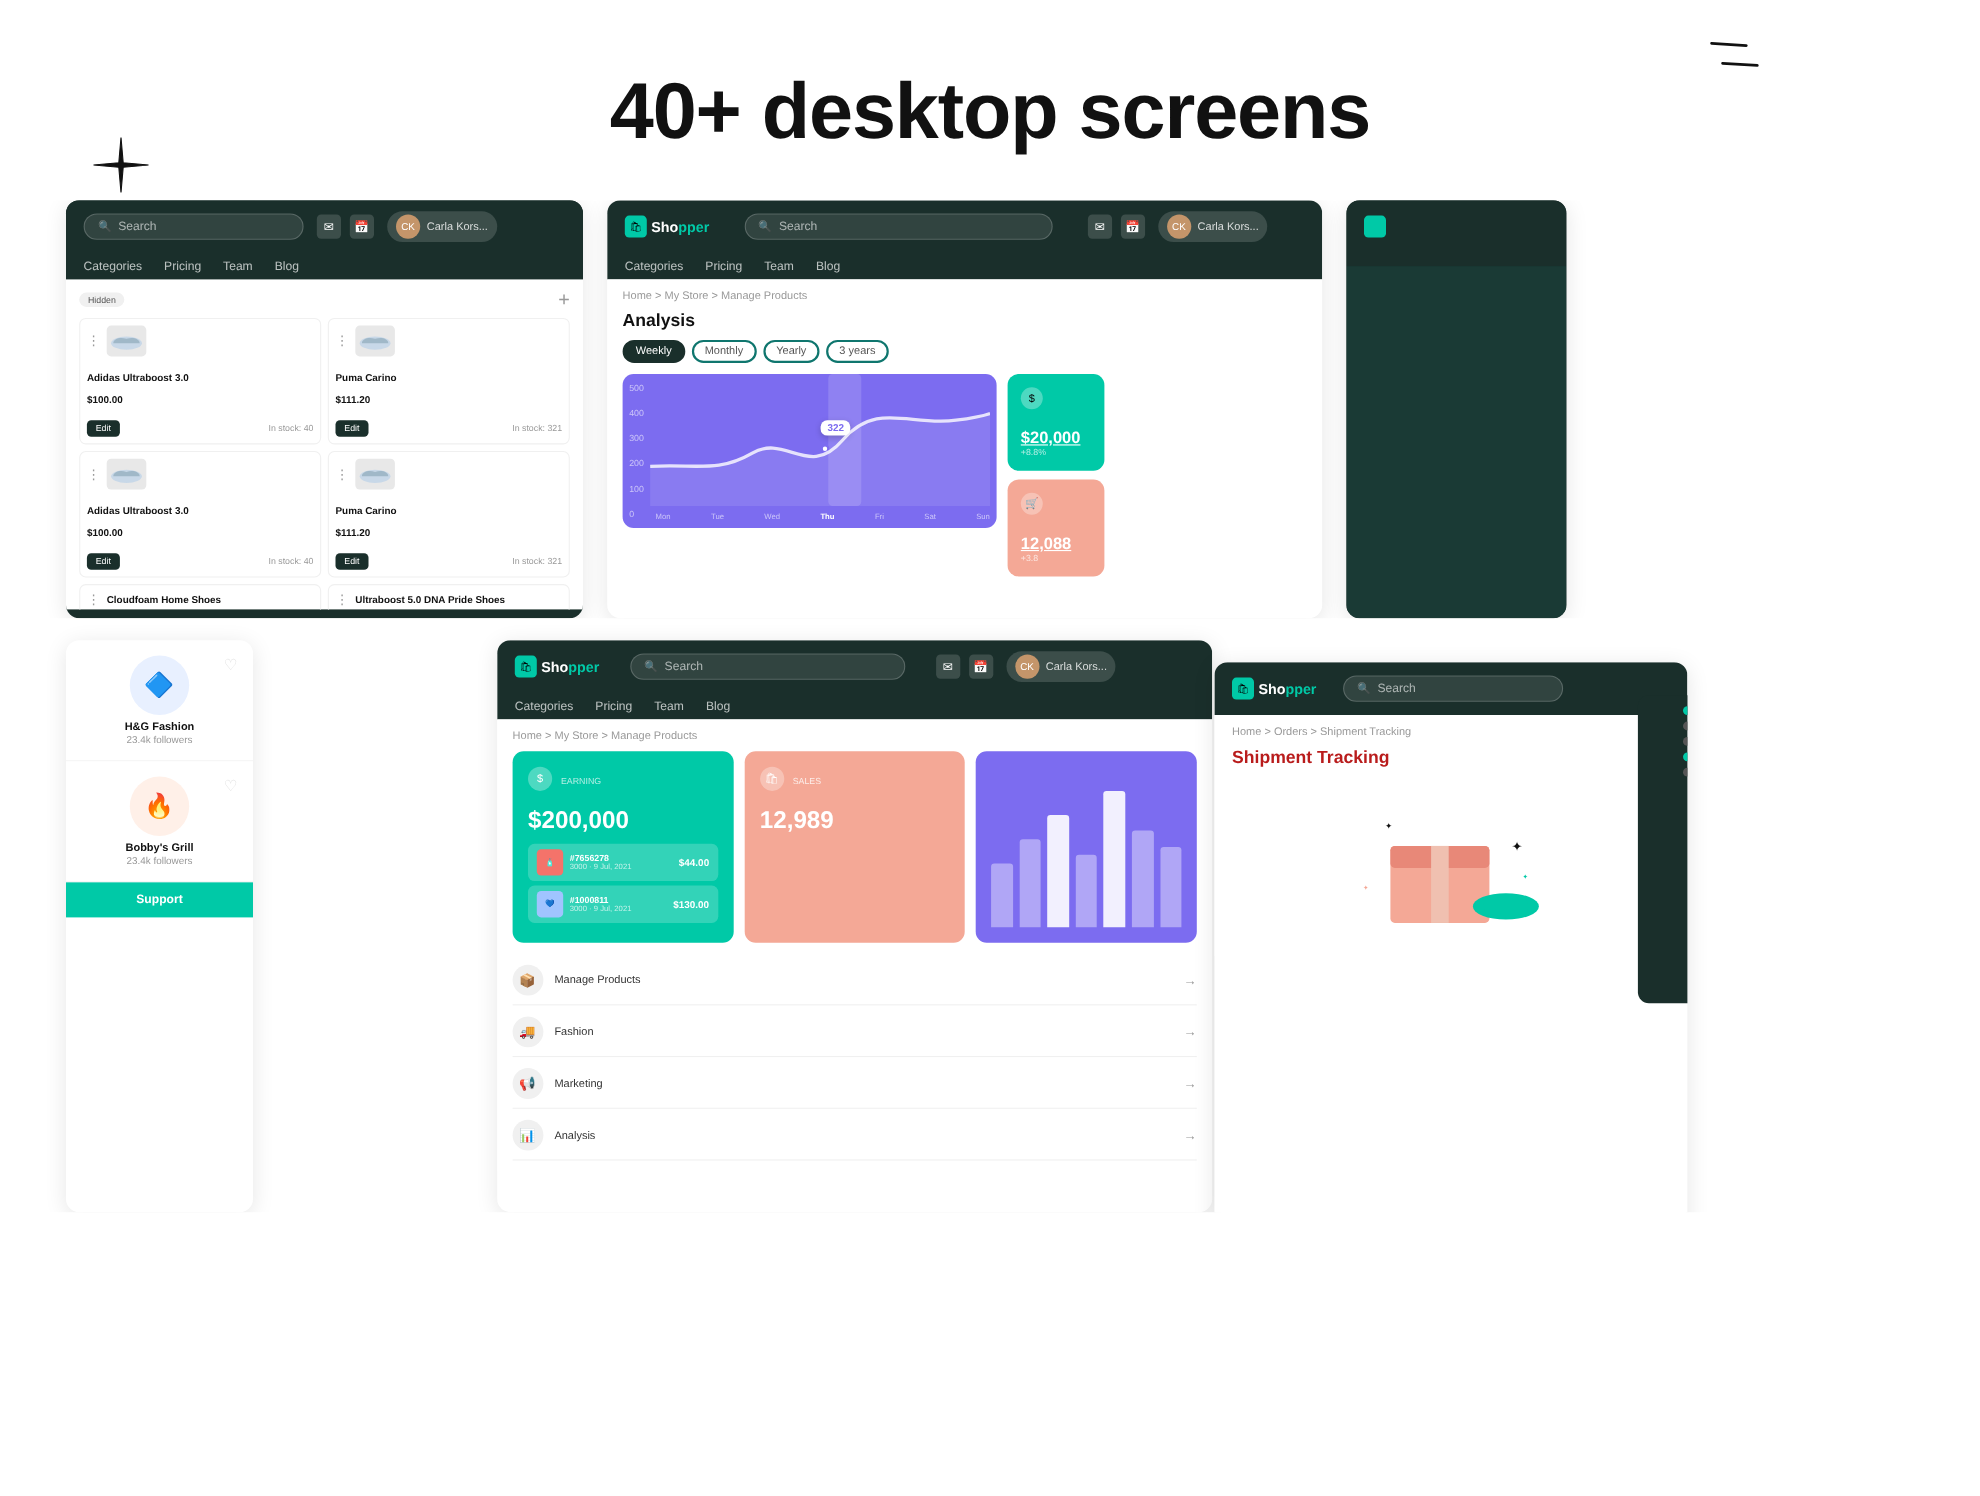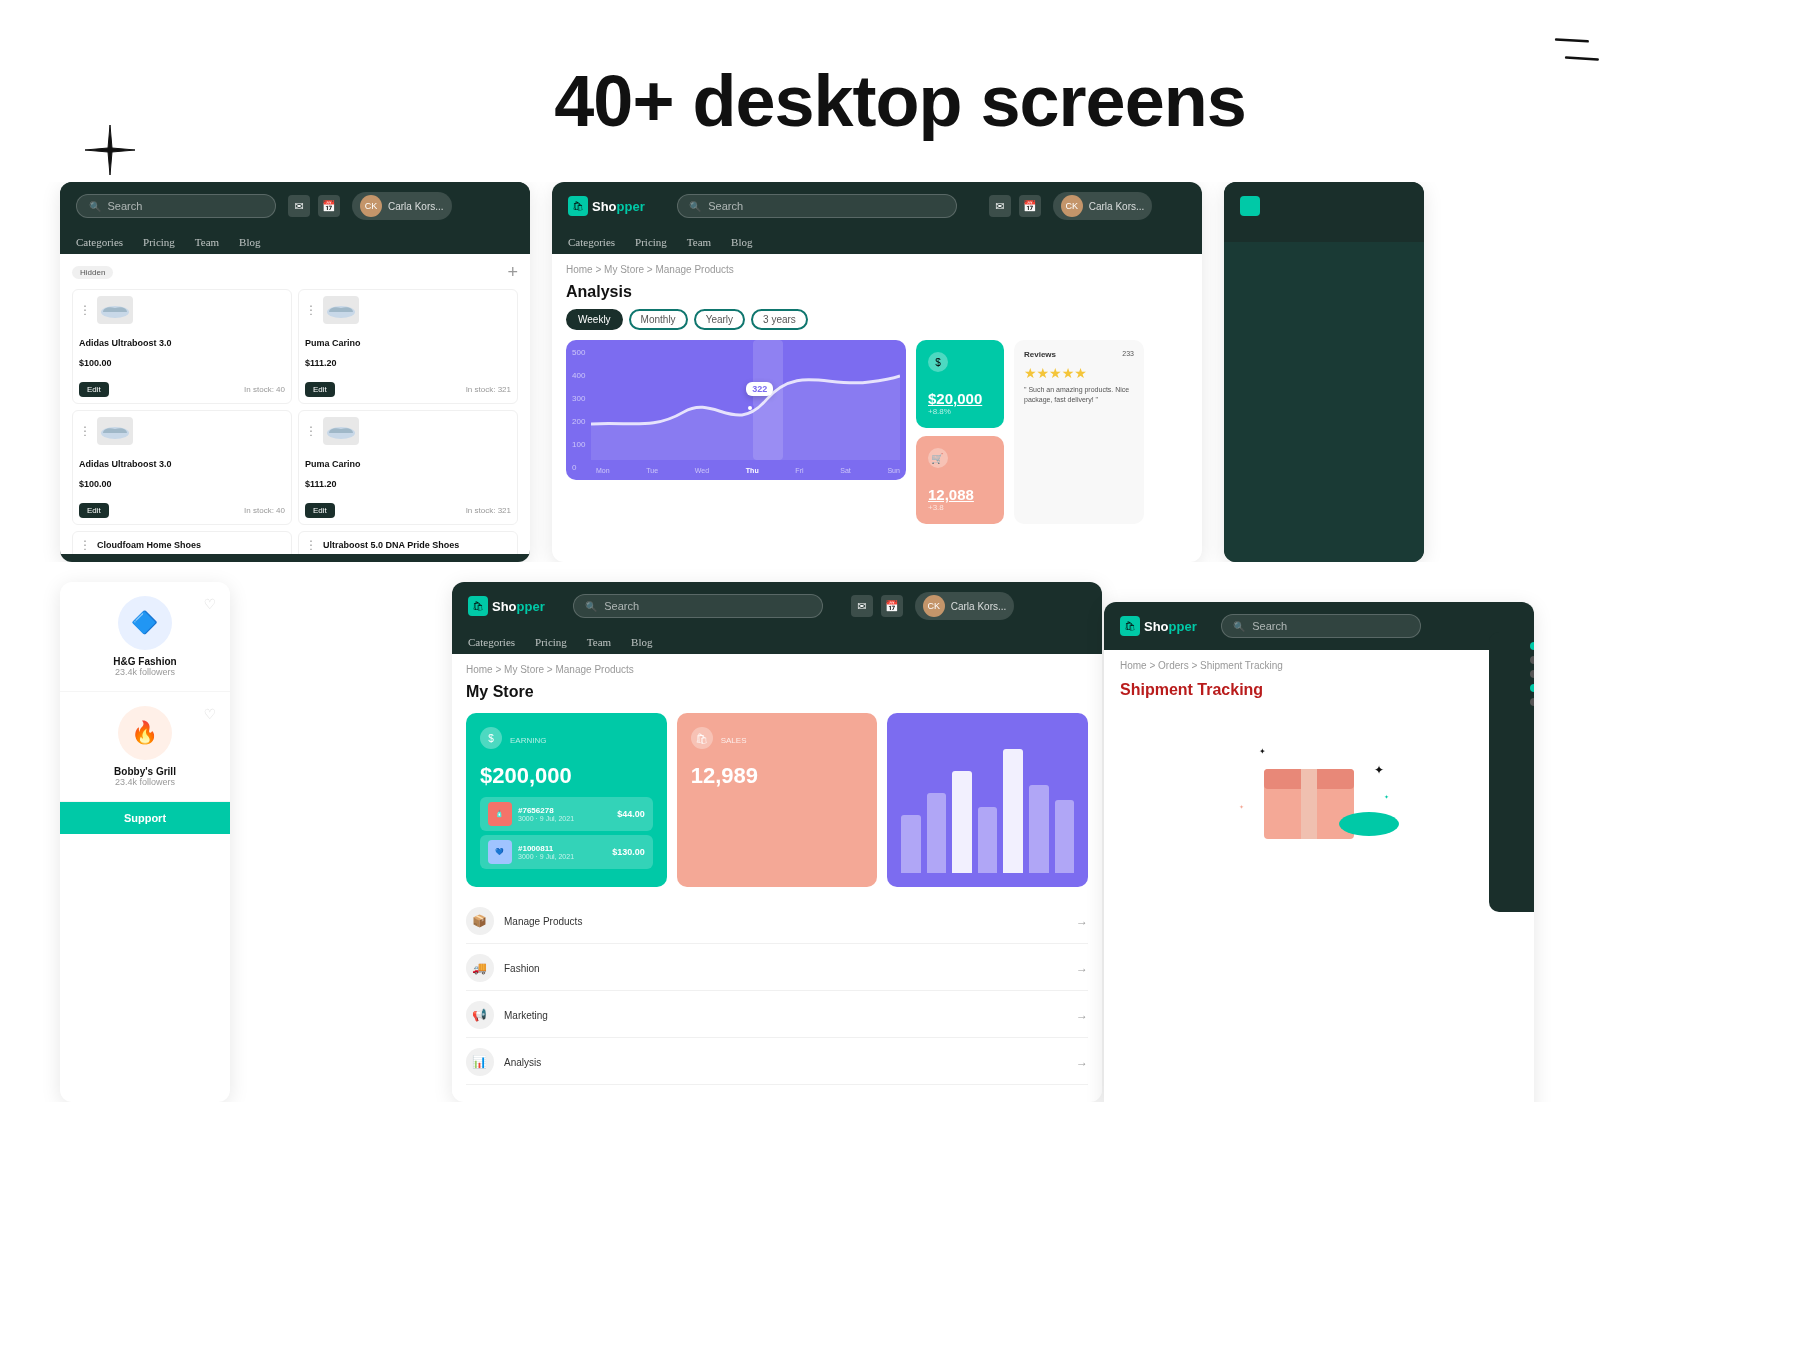--- a/index.html
+++ b/index.html
@@ -109,21 +109,20 @@
       font-size: 13px;
       font-weight: 700;
     }
     .logo-text span { color: #00c9a7; }
 
     .nav-links {
       display: flex;
       gap: 20px;
       padding: 6px 16px;
       background: #1a2f2b;
-      font-family: Liberation Serif, serif;
     }
     .nav-link {
       color: rgba(255,255,255,0.7);
       font-size: 11px;
       cursor: pointer;
     }
 
     
     .breadcrumb {
       padding: 6px 16px;
@@ -785,28 +784,20 @@
           </div>
           <div class="stat-card salmon">
             <div class="stat-icon">🛒</div>
             <div>
               <div class="stat-value">12,088</div>
               <div class="stat-sub">+3.8</div>
             </div>
           </div>
         </div>
 
-        <div class="review-card" style="width:130px;">
-          <div class="review-header">
-            <span class="review-title">Reviews</span>
-            <span class="review-count">233</span>
-          </div>
-          <div style="font-size:14px; color:#f4c53a; margin-bottom:4px;">★★★★★</div>
-          <div class="review-text">" <span>Such an amazing products. Nice package, fast delivery!</span> "</div>
-        </div>
       </div>
     </div>
   </div>
 
   <div class="screen-wrapper-right">
     <div class="nav-bar" style="height:48px;">
       <div style="width:20px; height:20px; background:#00c9a7; border-radius:4px;"></div>
     </div>
     <div class="nav-links"></div>
     <div style="background:#1a3a35; flex:1; height:100%;"></div>
@@ -854,21 +845,20 @@
     </div>
     <div class="nav-links">
       <span class="nav-link">Categories</span>
       <span class="nav-link">Pricing</span>
       <span class="nav-link">Team</span>
       <span class="nav-link">Blog</span>
     </div>
 
     <div style="background:white; padding:10px 14px;">
       <div class="breadcrumb" style="padding:0; margin-bottom:8px;">Home &gt; My Store &gt; Manage Products</div>
-      <div class="my-store-title">My Store</div>
       <div class="store-cards-row">
 
         <div class="earning-card">
           <div style="display:flex; align-items:center; gap:8px; margin-bottom:6px;">
             <div class="earning-icon">$</div>
             <span class="earning-label">EARNING</span>
           </div>
           <div class="earning-value">$200,000</div>
 
           <div class="order-item">

